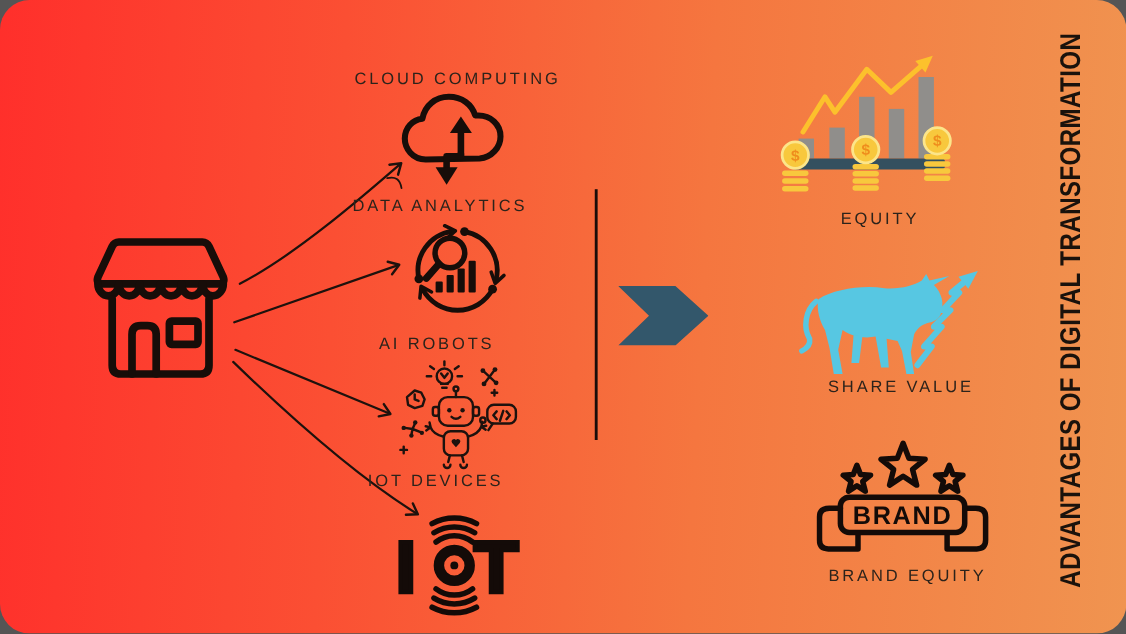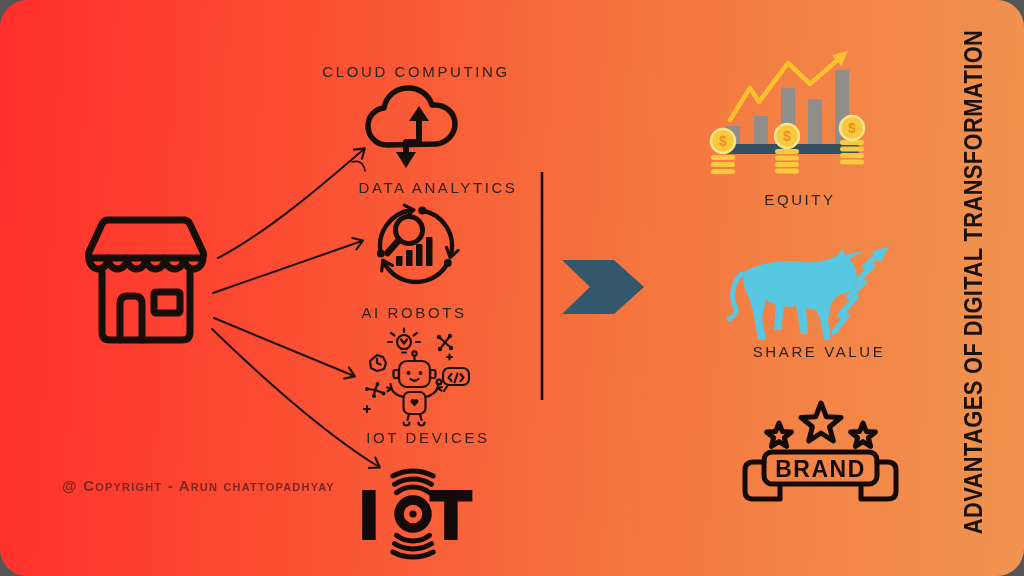--- a/index.html
+++ b/index.html
@@ -62,21 +62,21 @@
   <svg class="abs" style="left:362px;top:82px" width="100" height="95" viewBox="0 0 100 95">
     <path d="M25 63 C 13 63 6 53 6 44 C 6 34 13 27 22 26 C 24 14 34 6 46 6 C 58 6 67 13 70 23 C 71 23 72 23 73 23 C 84 23 93 31 93 42 C 93 52 85 61 74 62 L 25 63 Z" fill="none" stroke="#170d09" stroke-width="5.5" stroke-linejoin="round"></path>
     <g stroke="#170d09" stroke-width="6" fill="none" stroke-linecap="round" stroke-linejoin="round">
       <path d="M57 60 V36"></path>
       <path d="M57 58 V60 H44 V72"></path>
     </g>
     <polygon points="57,24 47,39 67,39" fill="#170d09"></polygon>
     <polygon points="44,86 34,70 54,70" fill="#170d09"></polygon>
   </svg>
 
-  <div class="node-label" style="left:438px;top:179px">DATA ANALYTICS</div>
+  <div class="node-label" style="left:400px;top:179px">DATA ANALYTICS</div>
   <svg class="abs" style="left:363px;top:199px" width="105" height="90" viewBox="0 0 105 90">
     <defs>
       <marker id="marc" markerUnits="userSpaceOnUse" markerWidth="16" markerHeight="16" viewBox="0 0 16 16" refX="9" refY="8" orient="auto">
         <path d="M3 2 L12 8 L3 14" fill="none" stroke="#170d09" stroke-width="3.2" stroke-linecap="round" stroke-linejoin="round"></path>
       </marker>
     </defs>
     <g stroke="#170d09" stroke-width="4.4" fill="none" stroke-linecap="round">
       <path d="M17.8 54.5 A36 36 0 0 1 48 11.3" marker-end="url(#marc)"></path>
       <path d="M59.3 11.5 A36 36 0 0 1 87.9 55.7" marker-end="url(#marc)"></path>
       <path d="M84.8 63.9 A36 36 0 0 1 21.2 63.9" marker-end="url(#marc)"></path>
@@ -87,21 +87,21 @@
     <circle cx="46" cy="31" r="13.5" fill="none" stroke="#170d09" stroke-width="5"></circle>
     <path d="M36 41 L24.5 54" stroke="#170d09" stroke-width="6.5" stroke-linecap="round"></path>
     <g fill="#170d09">
       <rect x="33" y="57" width="6.5" height="10" rx="1"></rect>
       <rect x="43" y="51" width="6.5" height="16" rx="1"></rect>
       <rect x="53" y="45" width="6.5" height="22" rx="1"></rect>
       <rect x="63" y="38" width="6.5" height="29" rx="1"></rect>
     </g>
   </svg>
 
-  <div class="node-label" style="left:414px;top:304px">AI ROBOTS</div>
+  <div class="node-label" style="left:397px;top:304px">AI ROBOTS</div>
   <svg class="abs" style="left:347px;top:327px" width="160" height="112" viewBox="0 0 160 112">
     <g stroke="#1d120e" stroke-width="2.2" fill="none" stroke-linecap="round" stroke-linejoin="round">
       <circle cx="57" cy="15" r="7"></circle>
       <path d="M54 22 h6 M55 25.5 h4 M57 5 V1.5 M47.5 8.5 l-3.5 -2.5 M66.5 8.5 l3.5 -2.5 M45 15 h-4 M69 15 h4 M54 12.5 l3 4 3 -4"></path>
       <path d="M30 28 l6 2 3 6 -2 6 -7 2 -6 -3 -1 -7 7 -6 M30 36 v-4.5 M30 36 l3.5 1.5"></path>
       <path d="M21 62 l7 1 M28 63 l2.5 -5.5 M28 63 l-1 5.5 M28 63 l8 3"></path>
       <path d="M92 10 L104 21 M103 9 L93 22"></path>
       <rect x="96" y="41" width="26" height="17" rx="6"></rect>
       <path d="M101 58 l-4 6"></path>
       <path d="M104.5 47 l-3 3.5 3 3.5 M113.5 47 l3 3.5 -3 3.5 M110.5 46.5 l-3 9"></path>
@@ -127,21 +127,21 @@
       <circle cx="27" cy="69" r="2"></circle>
       <circle cx="36.5" cy="66.5" r="2"></circle>
       <circle cx="92" cy="10" r="2.2"></circle>
       <circle cx="104" cy="21" r="2.2"></circle>
       <circle cx="103" cy="9" r="2.2"></circle>
       <circle cx="93" cy="22" r="2.2"></circle>
       <path d="M67.5 79.5 l-3.5 -3.8 a2.2 2.2 0 0 1 3.5 -2.7 a2.2 2.2 0 0 1 3.5 2.7 z"></path>
     </g>
   </svg>
 
-  <div class="node-label" style="left:428px;top:429px">IOT DEVICES</div>
+  <div class="node-label" style="left:396px;top:429px">IOT DEVICES</div>
   <svg class="abs" style="left:356px;top:452px" width="120" height="118" viewBox="0 0 120 118">
     <g stroke="#140b08" stroke-width="5" fill="none" stroke-linecap="round">
       <path d="M40.4 40.7 A27 27 0 0 1 73.6 40.7"></path>
       <path d="M38.5 32.3 A35 35 0 0 1 75.5 32.3"></path>
       <path d="M36.8 24 A43 43 0 0 1 77.2 24"></path>
       <path d="M40.4 83.3 A27 27 0 0 0 73.6 83.3"></path>
       <path d="M38.5 91.7 A35 35 0 0 0 75.5 91.7"></path>
       <path d="M36.8 100 A43 43 0 0 0 77.2 100"></path>
     </g>
     <circle cx="57" cy="62" r="14" fill="none" stroke="#140b08" stroke-width="9.5"></circle>
@@ -222,18 +222,18 @@
     <g stroke="#140b08" stroke-width="5" fill="none" stroke-linejoin="round" stroke-linecap="round">
       <polygon points="79,5 84.3,18.7 99,19.5 87.6,28.8 91.3,43 79,35 66.7,43 70.4,28.8 59,19.5 73.7,18.7"></polygon>
       <polygon points="37,25 40.3,33.4 49.4,34 42.3,39.7 44.6,48.5 37,43.6 29.4,48.5 31.7,39.7 24.6,34 33.7,33.4"></polygon>
       <polygon points="121,25 124.3,33.4 133.4,34 126.3,39.7 128.6,48.5 121,43.6 113.4,48.5 115.7,39.7 108.6,34 117.7,33.4"></polygon>
       <path d="M22 64 H12 Q3 64 3 72 V93 Q3 101 11 101 H38 V87"></path>
       <path d="M135 64 H145 Q154 64 154 72 V93 Q154 101 146 101 H119 V87"></path>
       <rect x="22" y="54" width="113" height="32" rx="8"></rect>
     </g>
     <text x="78.5" y="78.5" text-anchor="middle" font-family="Liberation Sans, sans-serif" font-size="23" font-weight="700" letter-spacing="1.5" fill="#140b08">BRAND</text>
   </svg>
+  <div class="node-label" style="left:825px;top:515px">BRAND EQUITY</div>
 
   <div class="vertical-title">ADVANTAGES OF DIGITAL TRANSFORMATION</div>
 
-  <div class="copyright">@ Copyright - Arun chattopadhyay</div>
 
 </div>
 
 </body></html>

